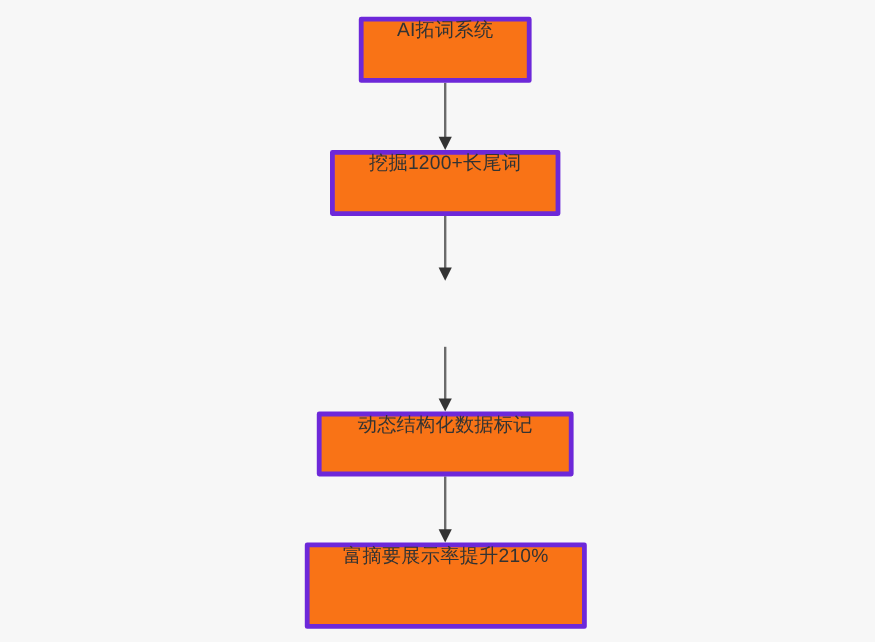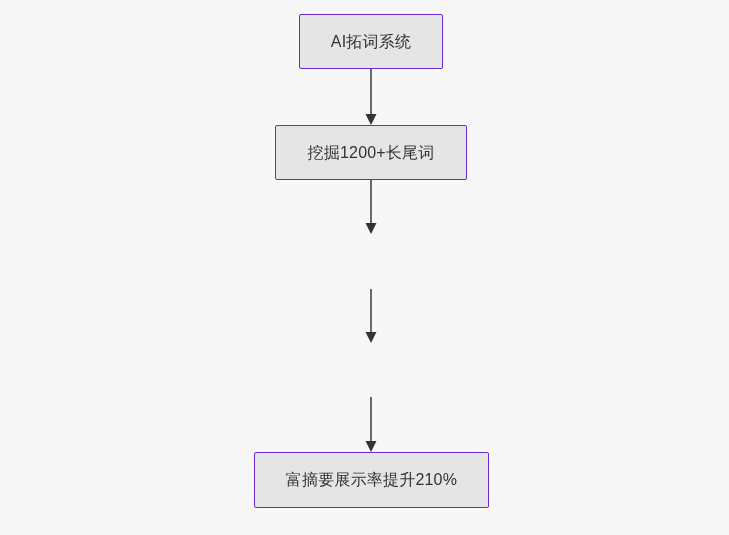--- a/index.html
+++ b/index.html
@@ -19,40 +19,40 @@
     position: relative;
     width: 729px;
     height: 535px;
   }
 
   
   .node {
     position: absolute;
     box-sizing: border-box;
     display: flex;
-    align-items: center;
+    align-items: flex-start;
     justify-content: center;
-    background: #e5e5e5;
-    border: 1px solid #6d28d9;
+    background: #f97316;
+    border: 4px solid #6d28d9;
     border-radius: 2px;
   }
   .node-label {
     color: #333333;
     font-size: 16px;
     line-height: 1;
     letter-spacing: 0.2px;
     white-space: nowrap;
     font-weight: 400;
   }
 
   .node-1 { left: 299px; top: 14px;  width: 144px; height: 55px; }
   .node-2 { left: 275px; top: 125px; width: 192px; height: 55px; }
   .node-3 { left: 262px; top: 234px; width: 221px; height: 55px; }
   .node-4 { left: 264px; top: 343px; width: 214px; height: 54px; }
-  .node-5 { left: 254px; top: 452px; width: 235px; height: 56px; }
+  .node-5 { left: 254px; top: 452px; width: 235px; height: 72px; }
 
   
   .connector {
     position: absolute;
     left: 0;
     top: 0;
     width: 729px;
     height: 535px;
     pointer-events: none;
   }
@@ -95,18 +95,21 @@
 
   <div class="node node-1">
     <span class="node-label">AI拓词系统</span>
   </div>
 
   <div class="node node-2">
     <span class="node-label">挖掘1200+长尾词</span>
   </div>
 
 
+  <div class="node node-4">
+    <span class="node-label">动态结构化数据标记</span>
+  </div>
 
   <div class="node node-5">
     <span class="node-label">富摘要展示率提升210%</span>
   </div>
 
 </div>
 
 </body></html>

